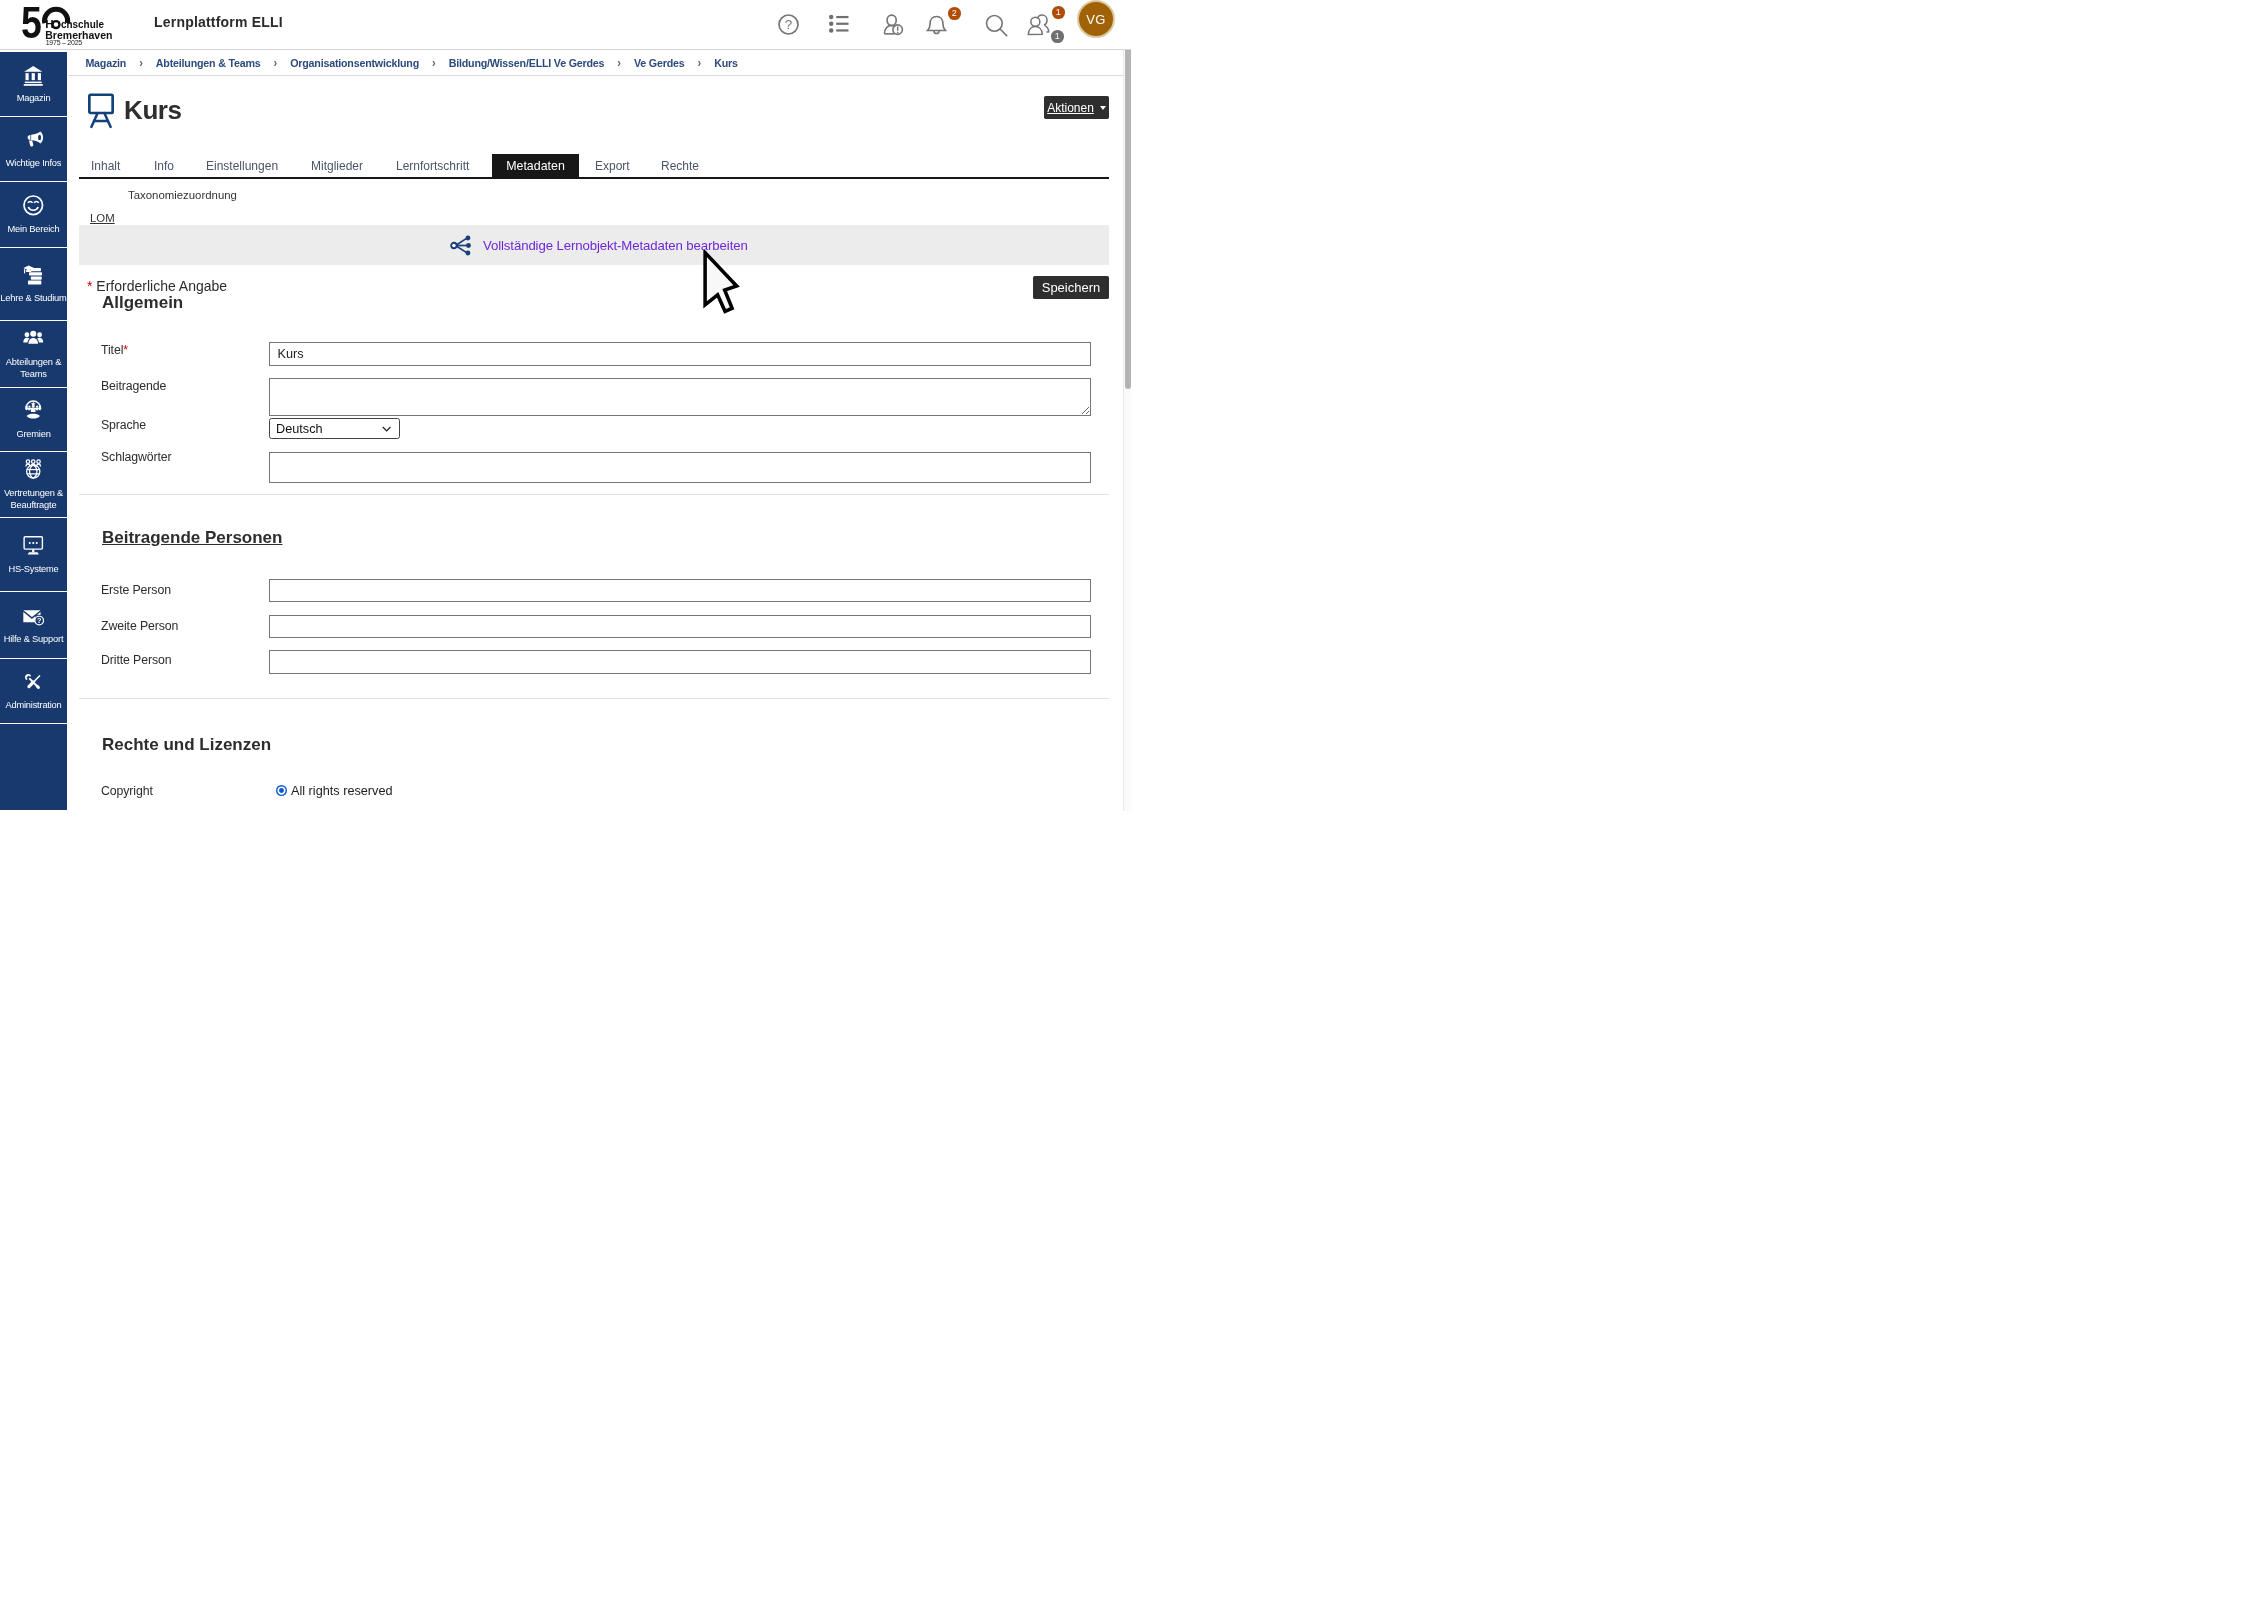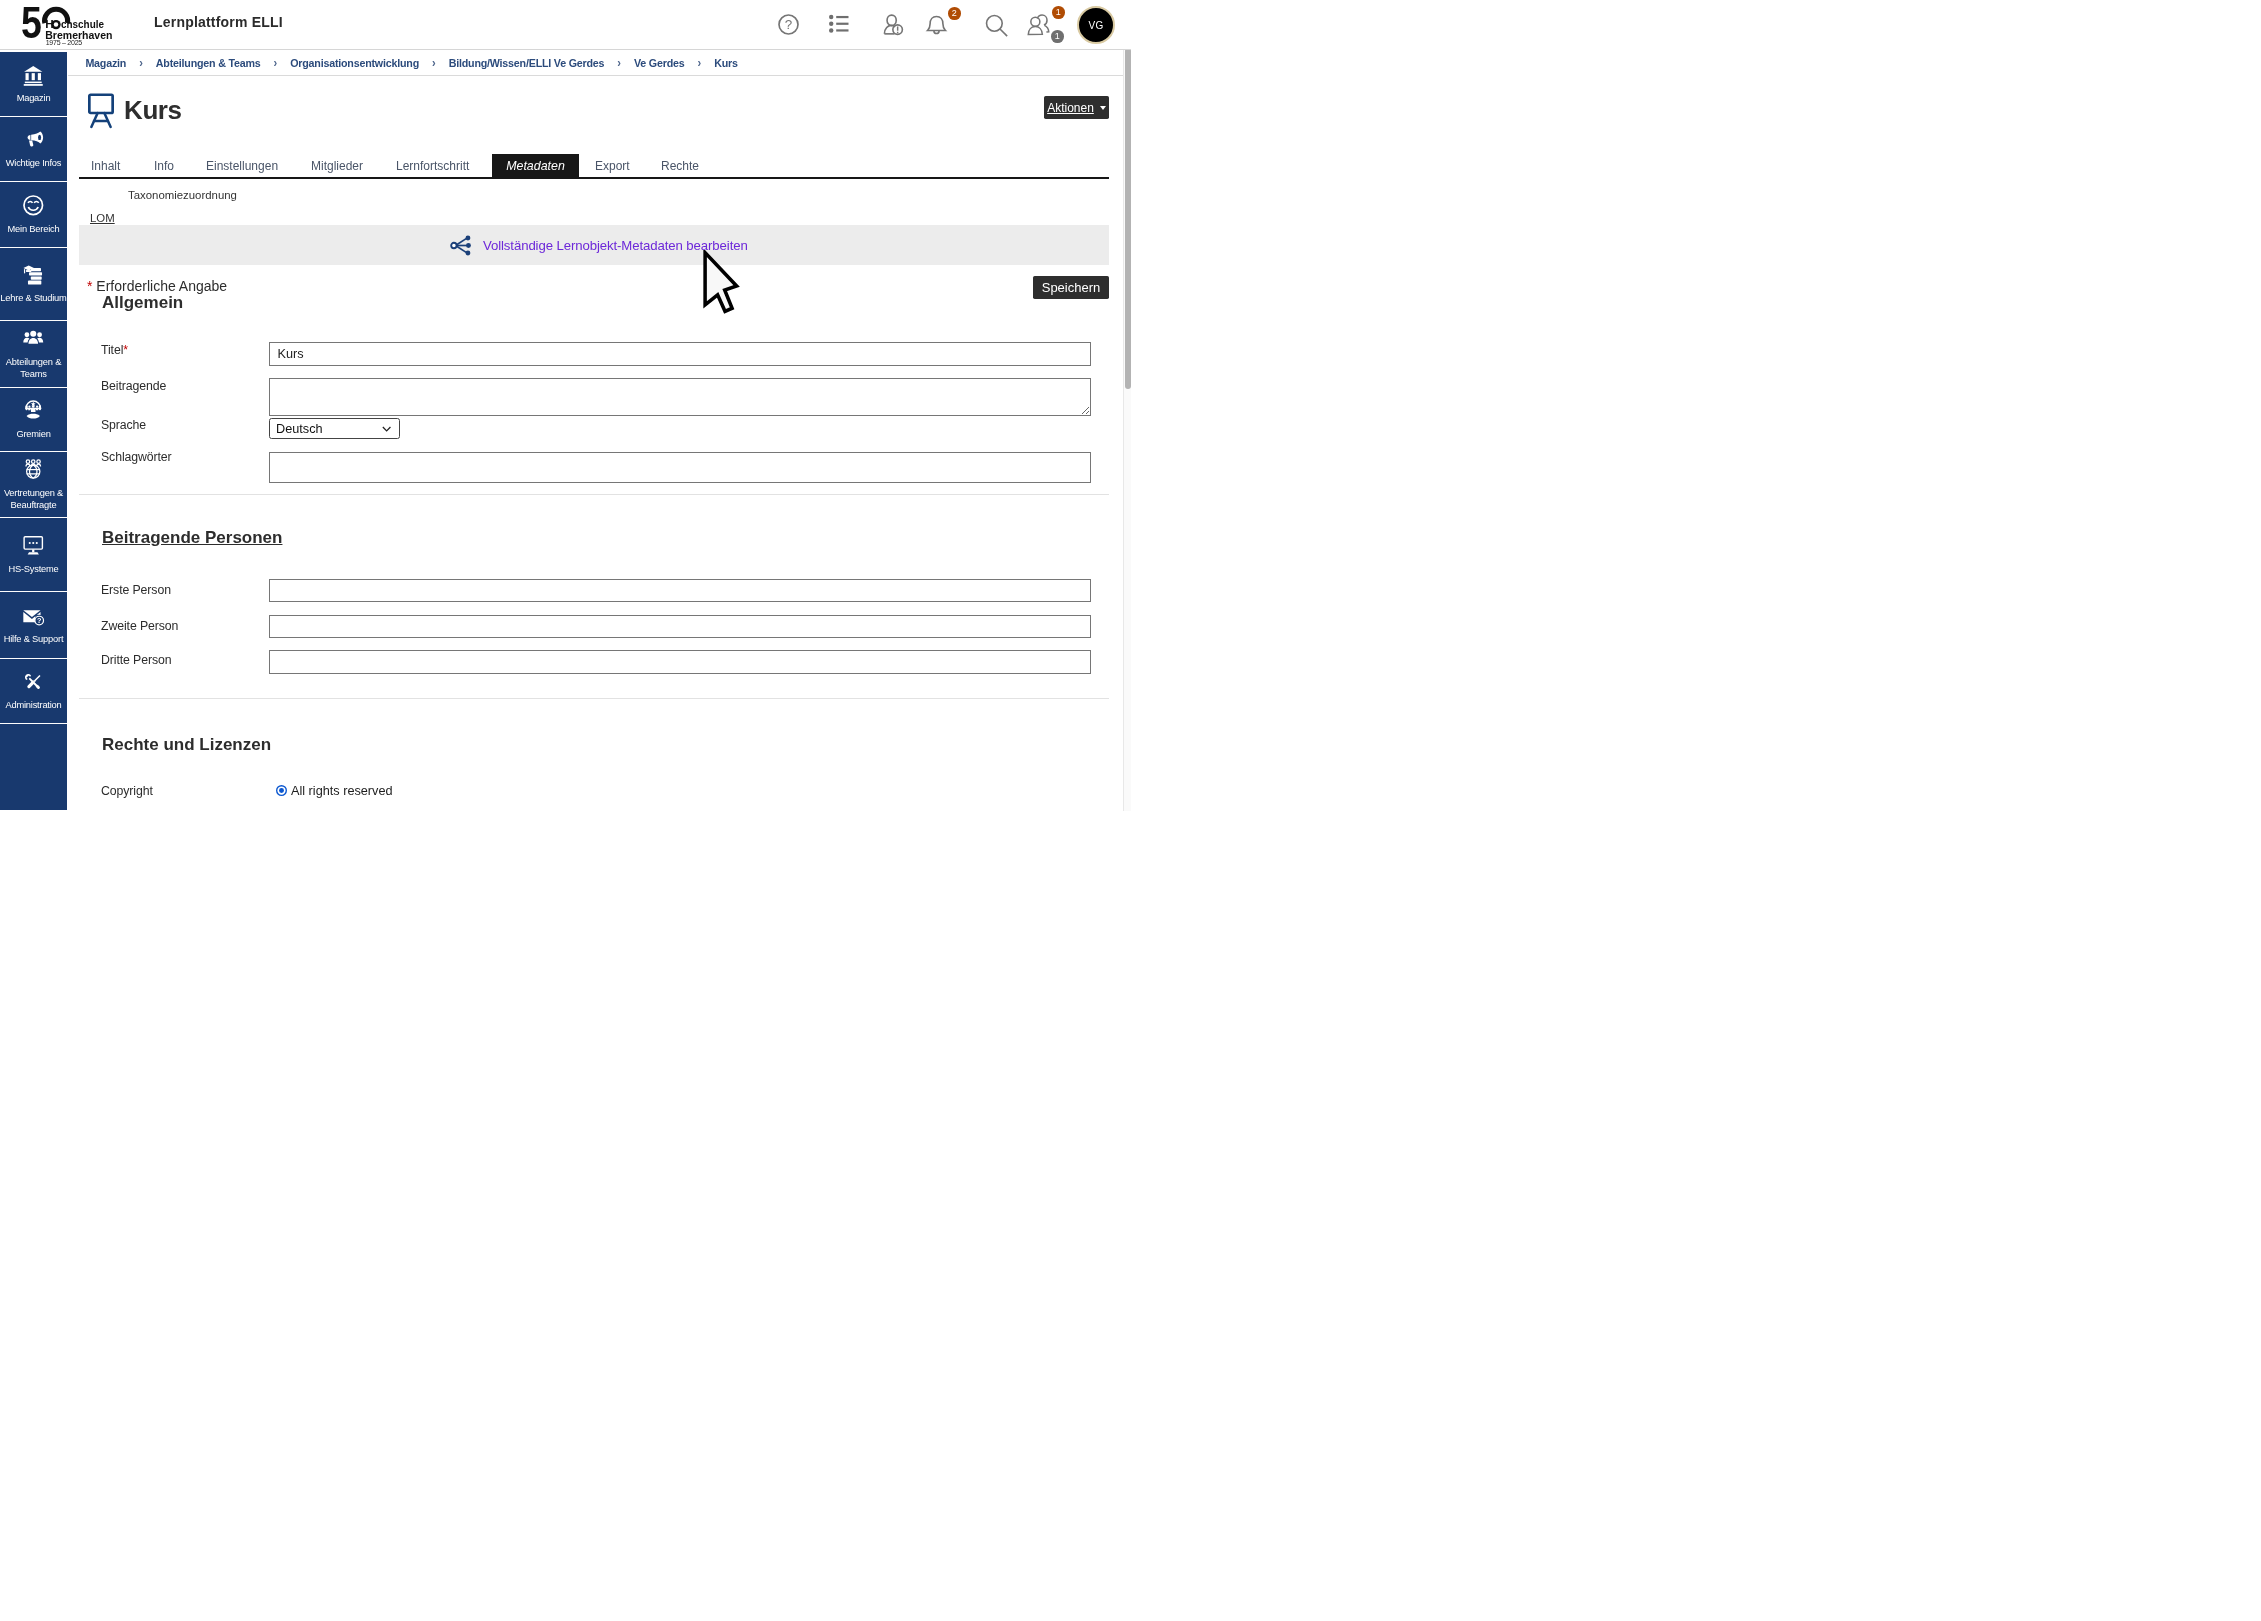--- a/index.html
+++ b/index.html
@@ -24,21 +24,21 @@
   .chev { color:#51688e; font-size:11px; font-weight:bold; transform:scaleY(1.2); margin-top:-1.7px; }
 
   
   #ttlicon { position:absolute; left:88px; top:93px; }
   #pagetitle { position:absolute; left:124px; top:95px; font-size:26px; font-weight:bold; color:#2e2e2e; letter-spacing:-0.4px; }
   #aktionen { position:absolute; left:1044px; top:96px; width:65px; height:23px; background:#2e2e2e; border-radius:1.7px; color:#fff; font-size:12px; display:flex; align-items:center; justify-content:center; gap:6px;text-decoration:underline; }
   #aktionen .car { width:0; height:0; border-left:3.8px solid transparent; border-right:3.8px solid transparent; border-top:4.7px solid #fff; margin-top:1.7px; }
 
   
   .tab { position:absolute; top:154px; height:24px; line-height:24px; font-size:12px; color:#4a5568; white-space:nowrap; }
-  #tabactive { position:absolute; left:492px; top:154px; width:87px; height:24px; background:#171717; color:#fff; font-size:12.4px; text-align:center; line-height:24px;font-style:italic; }
+  #tabactive { position:absolute; left:492px; top:154px; width:87px; height:24px; background:#171717; color:#fff; font-size:12.4px; text-align:center; line-height:24px; }
   #tabline { position:absolute; left:79px; top:177px; width:1030px; height:2.1px; background:#171717; }
   .subtab { position:absolute; top:189px; font-size:11.4px; color:#333; }
 
   
   #graybar { position:absolute; left:79px; top:225px; width:1030px; height:40px; background:#ececec; }
   #graycontent { position:absolute; left:450px; top:234px; display:flex; align-items:center; }
   #graytext { font-size:13.2px; color:#6d28d9; margin-left:11px; letter-spacing:-0.1px; }
 
   
   .req { color:#c00000; }
@@ -132,21 +132,21 @@
     <g fill="none" stroke="#757575" stroke-width="1.8">
       <path d="M12.2 6.4 c0.8-2.4 2.9-4 5.5-4 3.3 0 5.8 2.5 5.8 6 0 2.7-1.5 4.9-3.6 5.7"></path>
       <path d="M20.5 14.5 c3 1.3 4.8 4.1 5 7.6 l-2.7 0.3"></path>
       <circle cx="9.8" cy="10.2" r="5.3"></circle>
       <path d="M1.5 25.2 c0.2-5.6 3.6-9.3 8.3-9.3 4.6 0 7.9 3.6 8.2 9.1 Z"></path>
     </g>
   </svg>
   <div class="abs" style="left:1052px;top:6.4px;width:12.7px;height:12.7px;border-radius:50%;background:#b04c04;color:#fff;font-size:9px;text-align:center;line-height:12.7px;">1</div>
   <div class="abs" style="left:1051px;top:30px;width:12.7px;height:12.7px;border-radius:50%;background:#6f6f6f;color:#fff;font-size:9px;text-align:center;line-height:12.7px;">1</div>
 
-  <div class="abs" style="left:1077px;top:6px;width:38px;height:38px;border-radius:50%;background:#000000;border:2.5px solid #d9caa2;color:#fff;font-size:10px;display:flex;align-items:center;justify-content:center;letter-spacing:0.4px;">VG</div>
+  <div class="abs" style="left:1077px;top:0;width:38px;height:38px;border-radius:50%;background:#a16207;border:2.5px solid #d9caa2;color:#fff;font-size:13px;display:flex;align-items:center;justify-content:center;letter-spacing:0.4px;">VG</div>
 </div>
 
 <div id="sidebar">
   <div class="sbitem" style="top:0px;height:65px;">
     <svg class="sbicon" viewBox="0 0 32 32" fill="#fff">
       <path d="M16 3 L29 11 L3 11 Z"></path>
       <rect x="5" y="13" width="4.5" height="10"></rect>
       <rect x="13.75" y="13" width="4.5" height="10"></rect>
       <rect x="22.5" y="13" width="4.5" height="10"></rect>
       <rect x="4" y="25" width="24" height="2.2"></rect>

